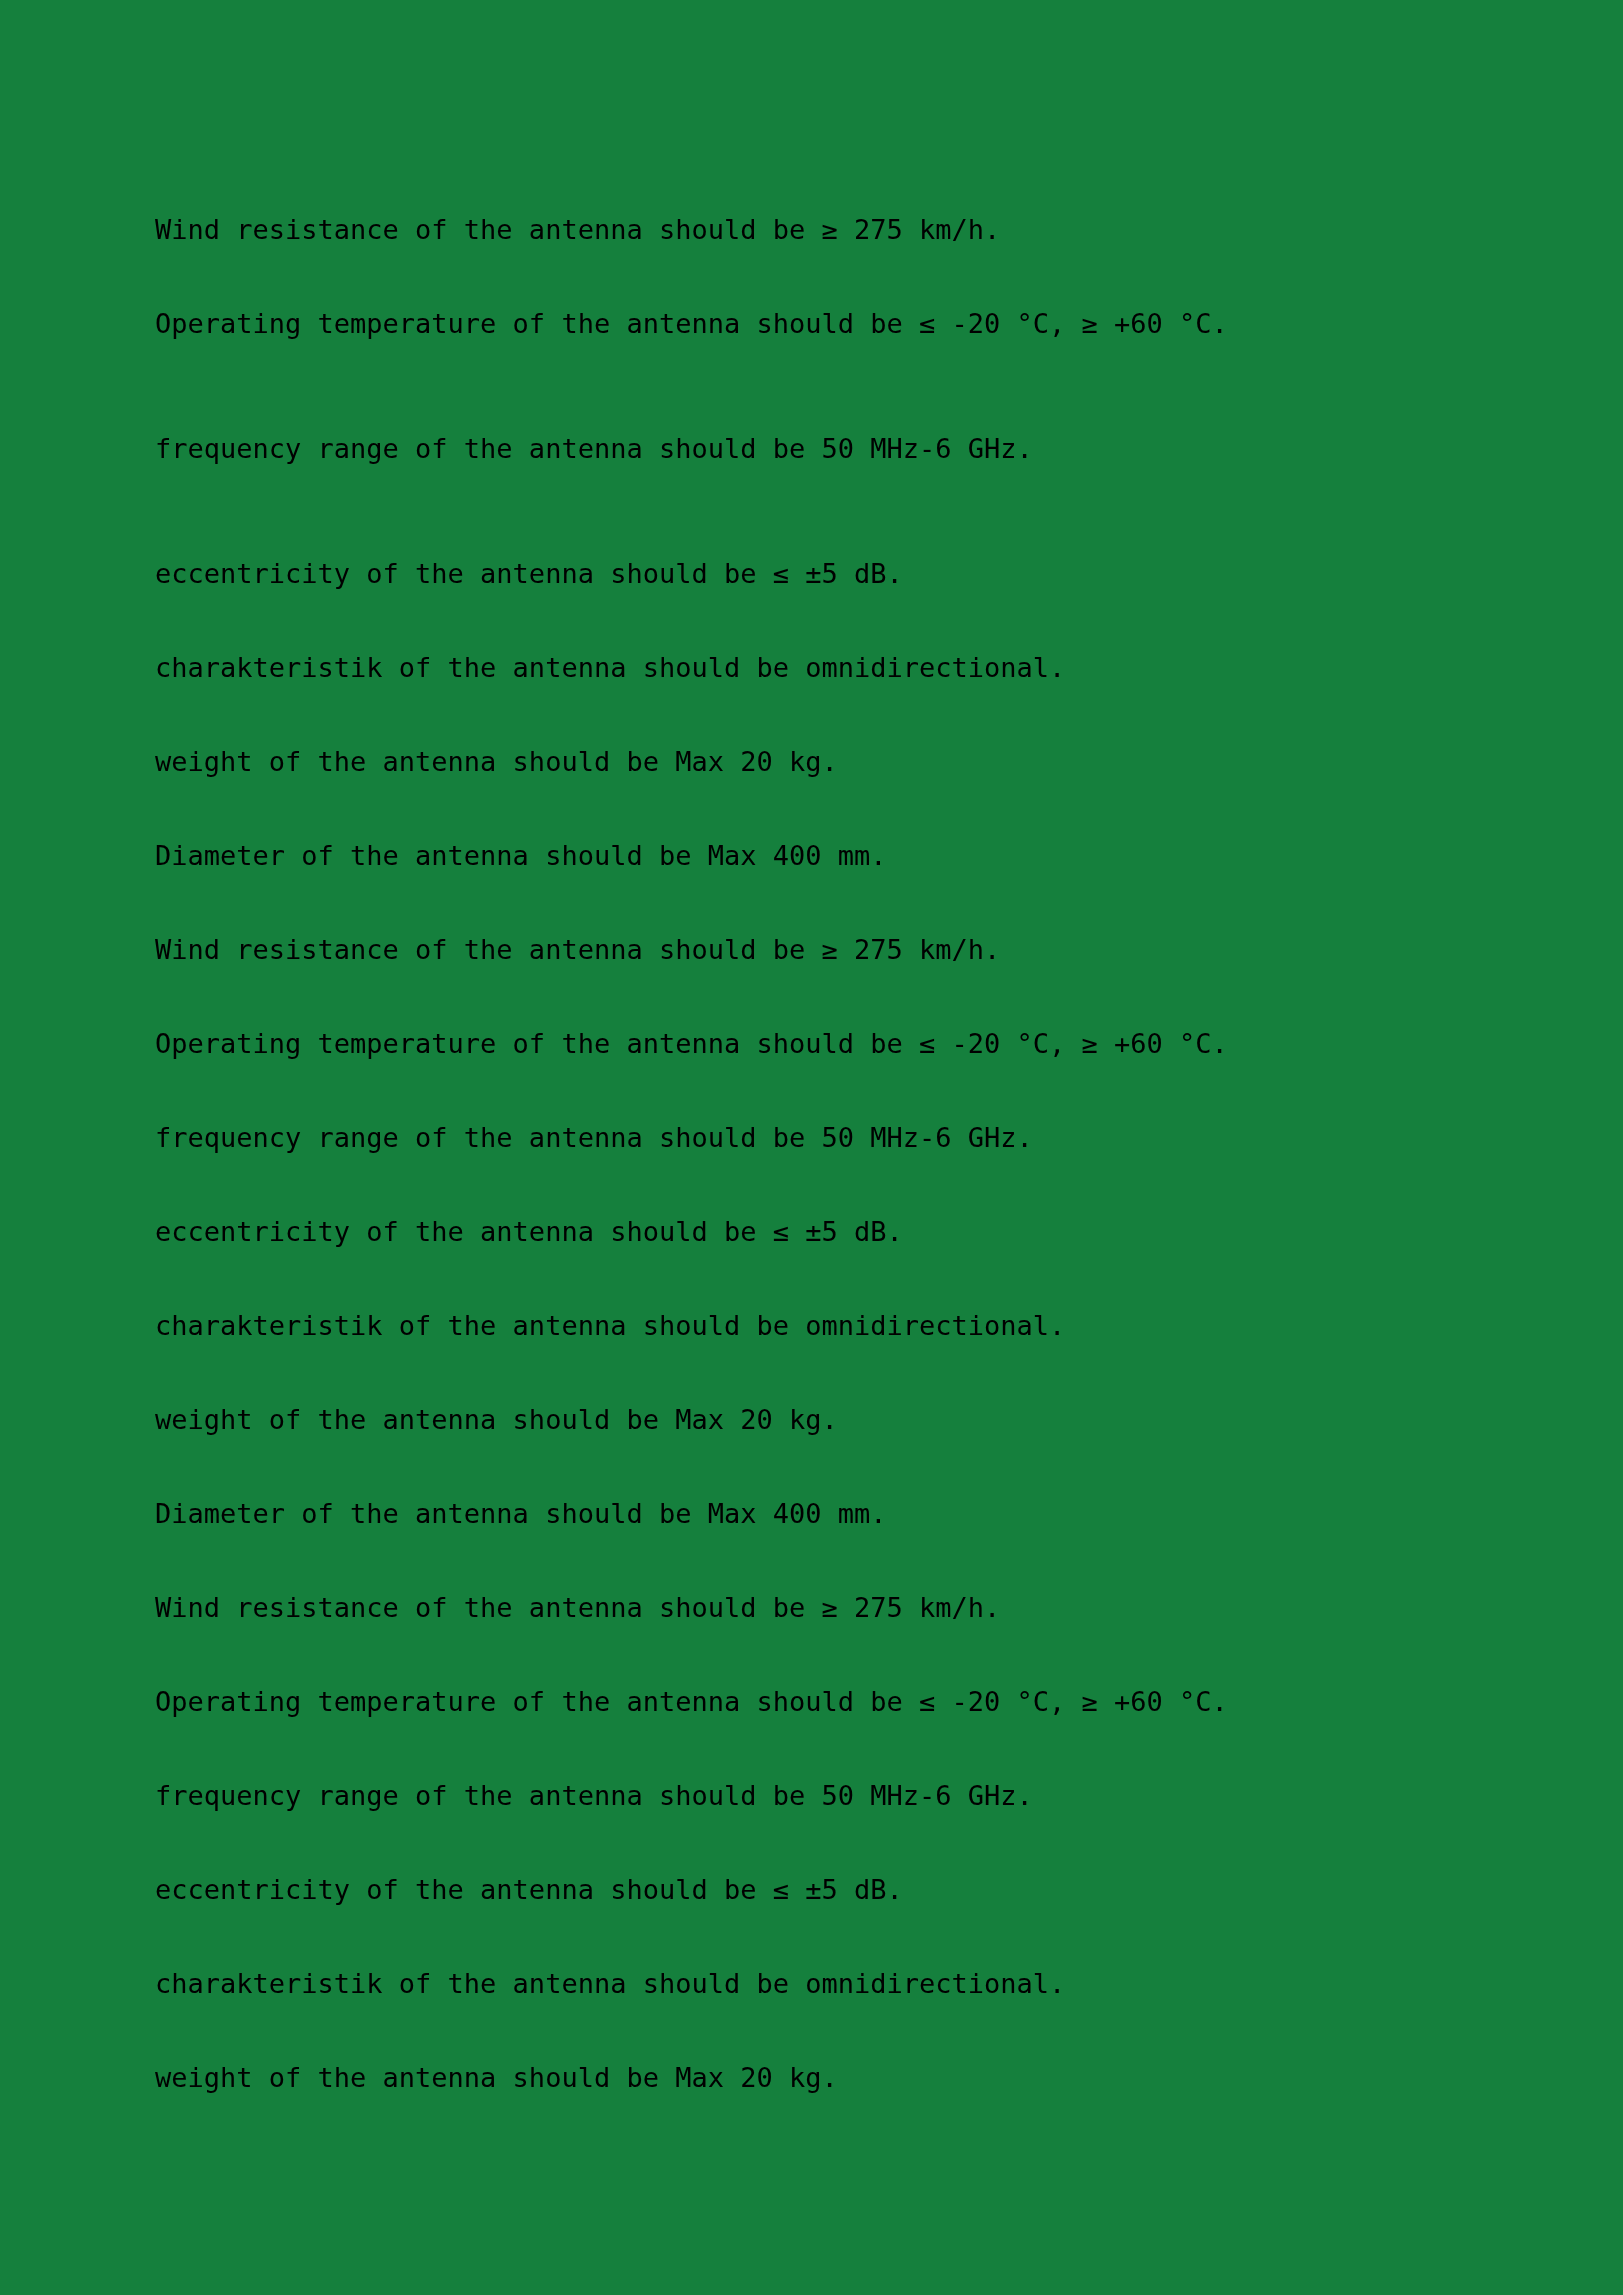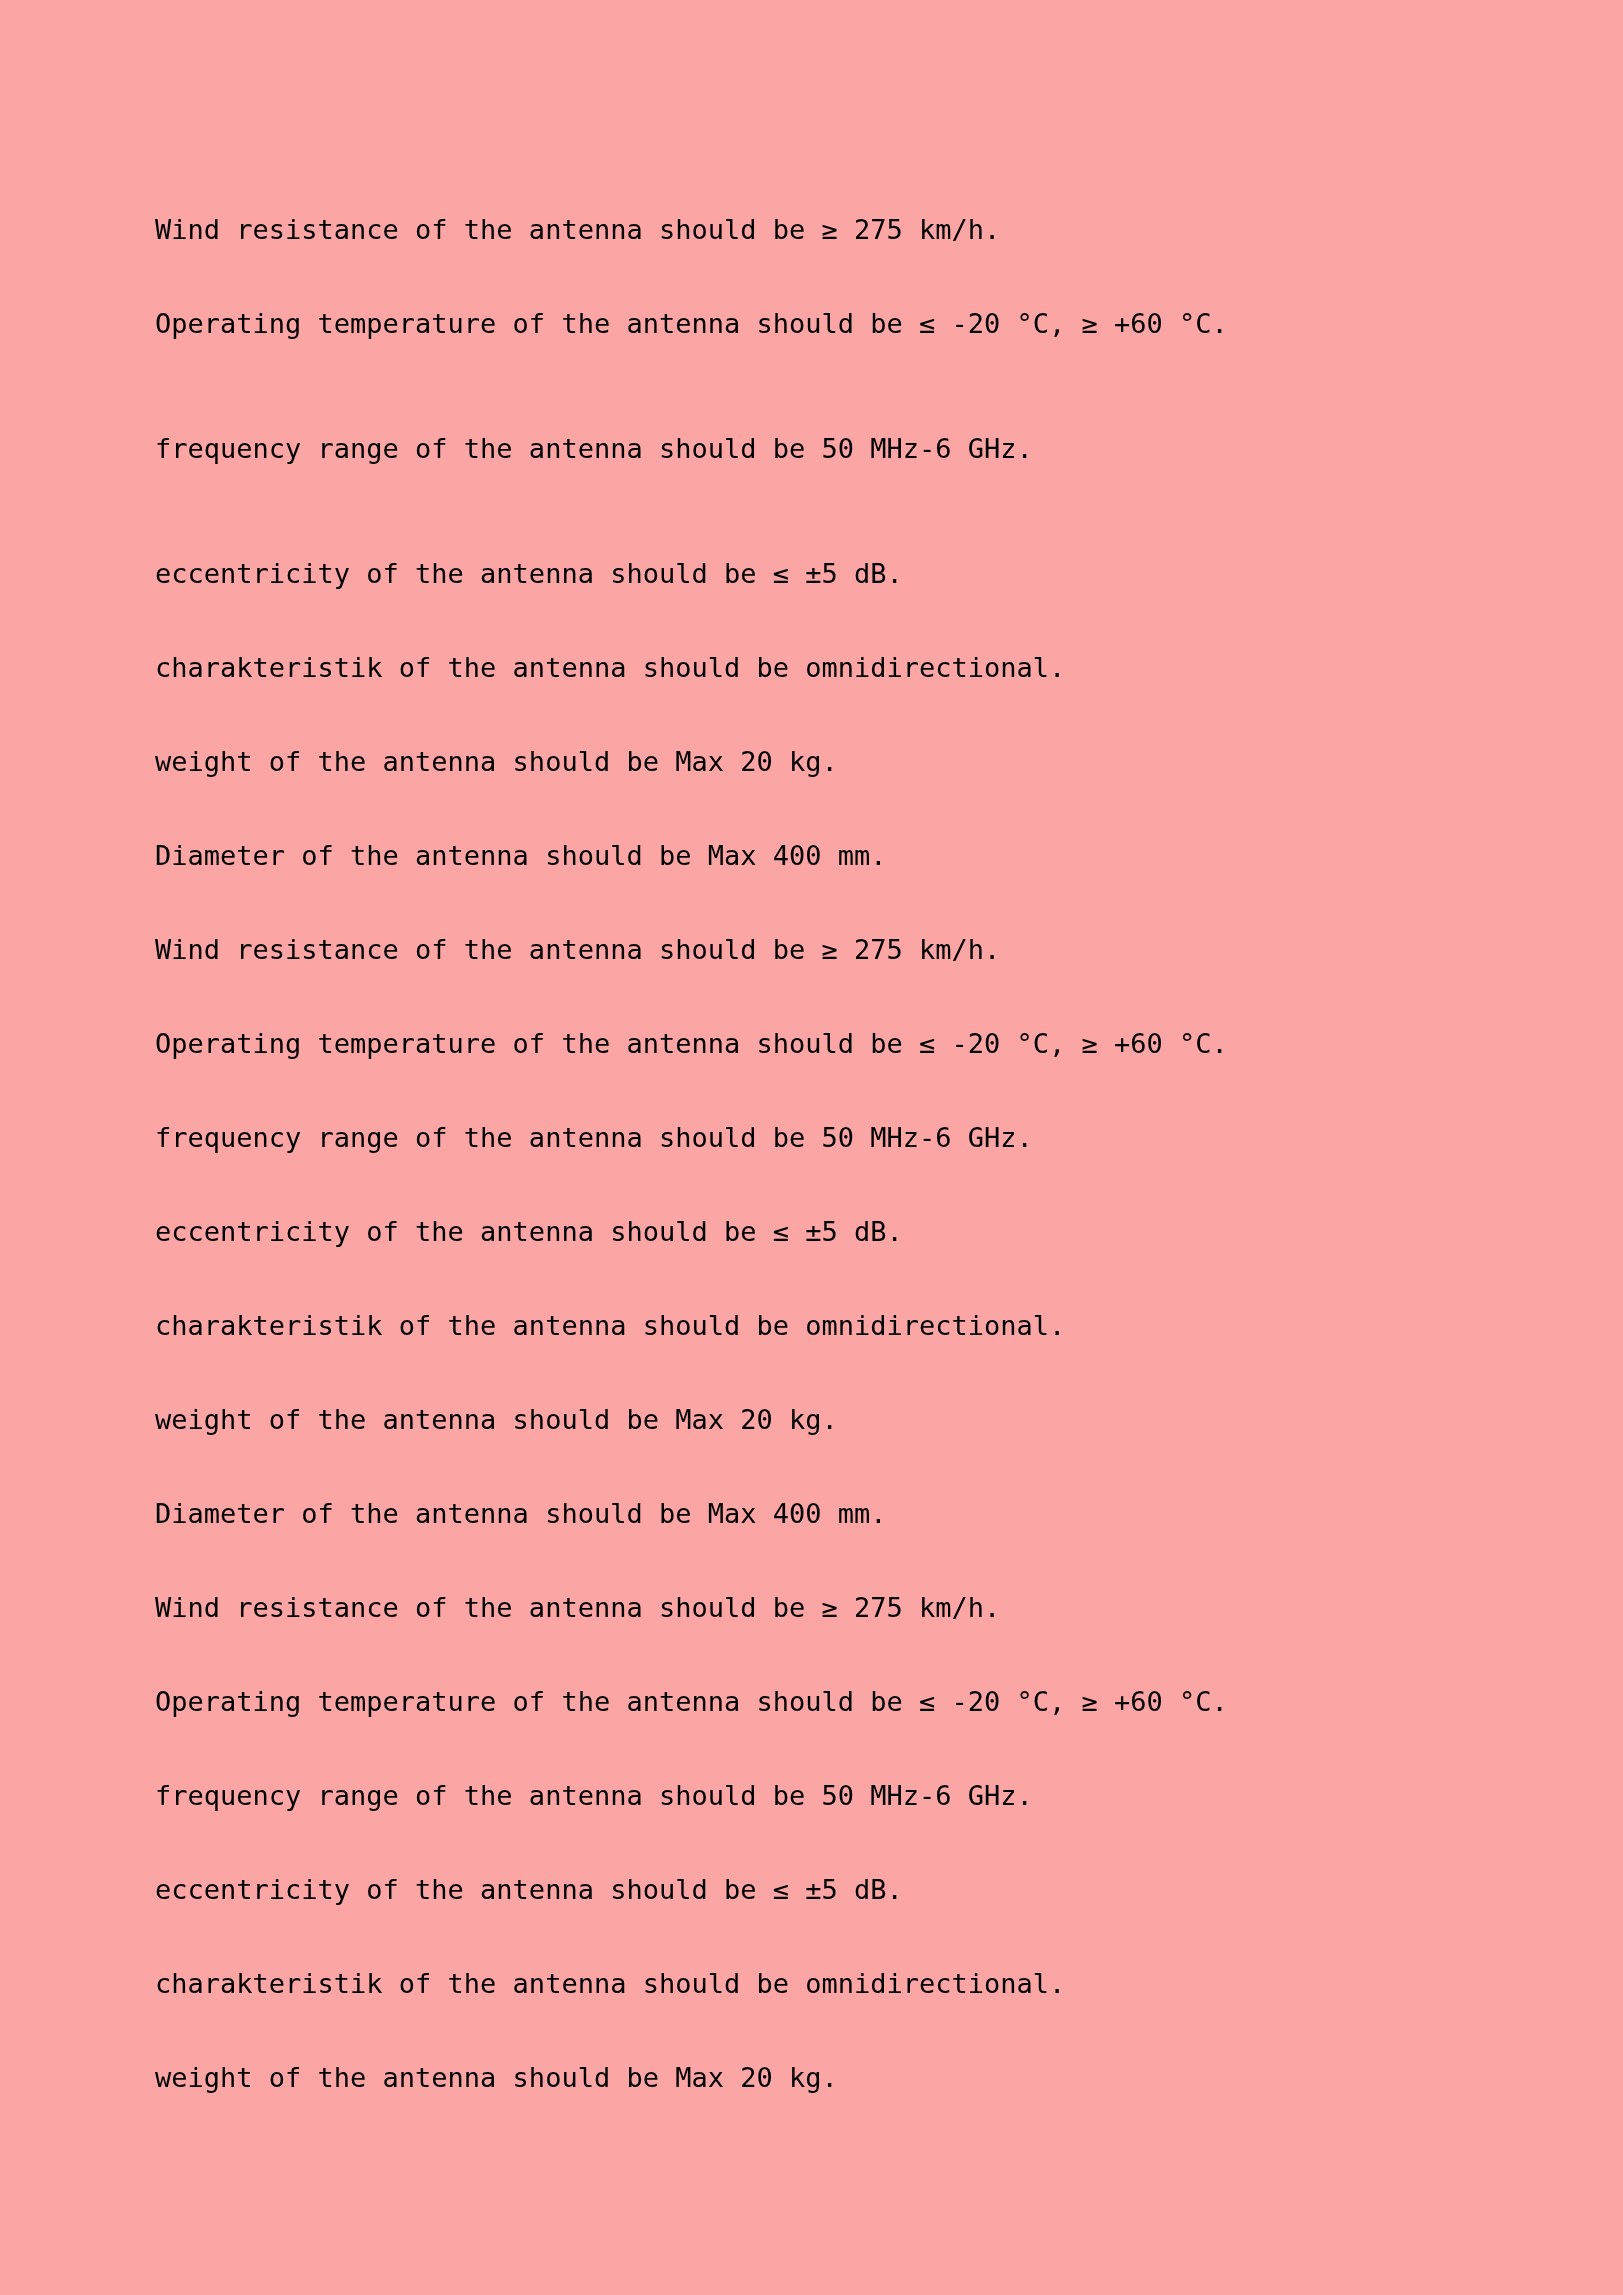--- a/index.html
+++ b/index.html
@@ -12,21 +12,21 @@
     height: 2295px;
     position: relative;
     overflow: hidden;
   }
   .page {
     position: absolute;
     left: 0;
     top: 0;
     width: 1623px;
     height: 2295px;
-    background: #fca5a5;
+    background: #15803d;
     box-sizing: border-box;
     padding: 183px 52px 0 155px;
   }
   .line {
     margin: 0;
     font-family: "DejaVu Sans Mono", monospace;
     font-size: 27px;
     line-height: 94px;
     color: #000000;
     white-space: pre;

